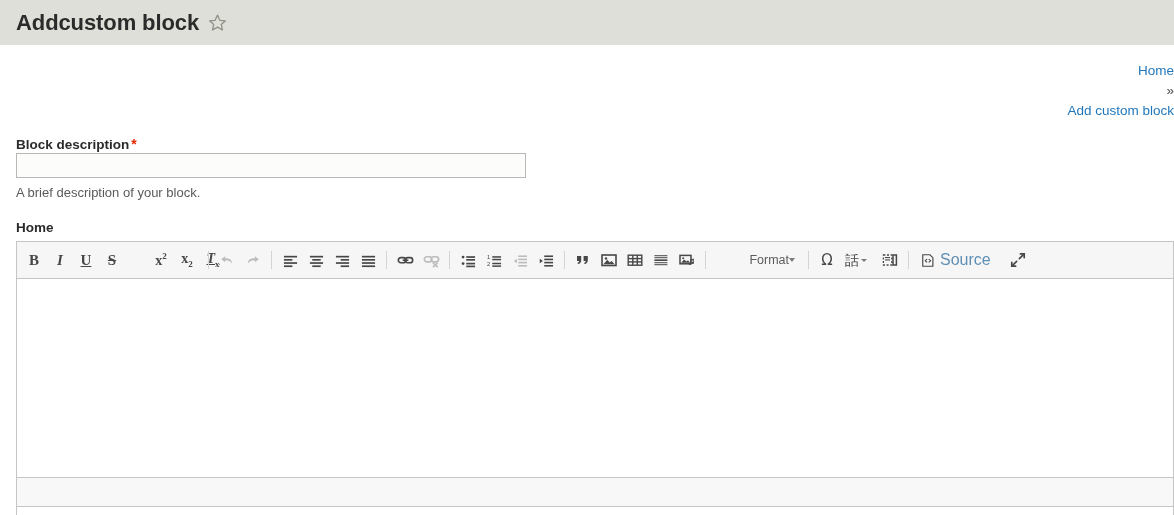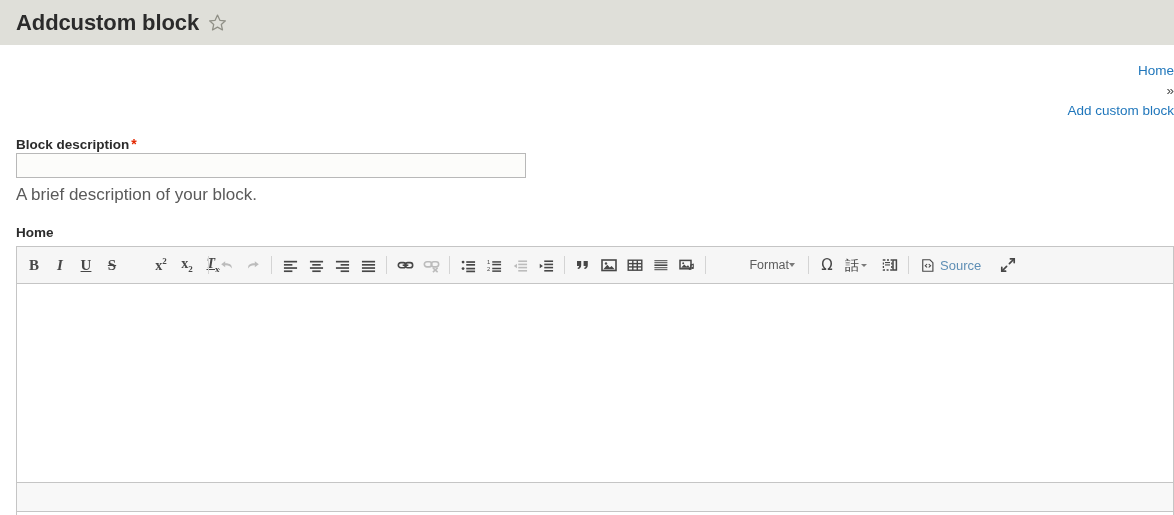--- a/index.html
+++ b/index.html
@@ -81,21 +81,21 @@
     border: 1px solid #b8b8b8;
     background: #fcfcfa;
     font-family: "Liberation Sans", sans-serif;
     font-size: 13px;
     color: #2b2b2b;
     padding: 2px 6px;
     outline: none;
     border-radius: 0;
   }
   .field-desc {
-    font-size: 17px;
+    font-size: 13px;
     color: #5a5a5a;
     margin-top: 7px;
   }
 
   
   .editor-label {
     font-size: 13.5px;
     font-weight: bold;
     color: #2b2b2b;
     margin-top: 20px;
@@ -178,21 +178,21 @@
     border-top-width: 3.5px;
     margin-left: 2px;
   }
   .source-btn {
     display: flex;
     align-items: center;
     gap: 5px;
     height: 24px;
     padding: 0 5px;
     color: #5f8fb5;
-    font-size: 13px;
+    font-size: 16px;
     cursor: default;
     margin: 0 2px;
   }
   .editor-body {
     height: 198px;
     background: #fff;
   }
   .editor-path {
     height: 30px;
     background: #f8f8f8;

